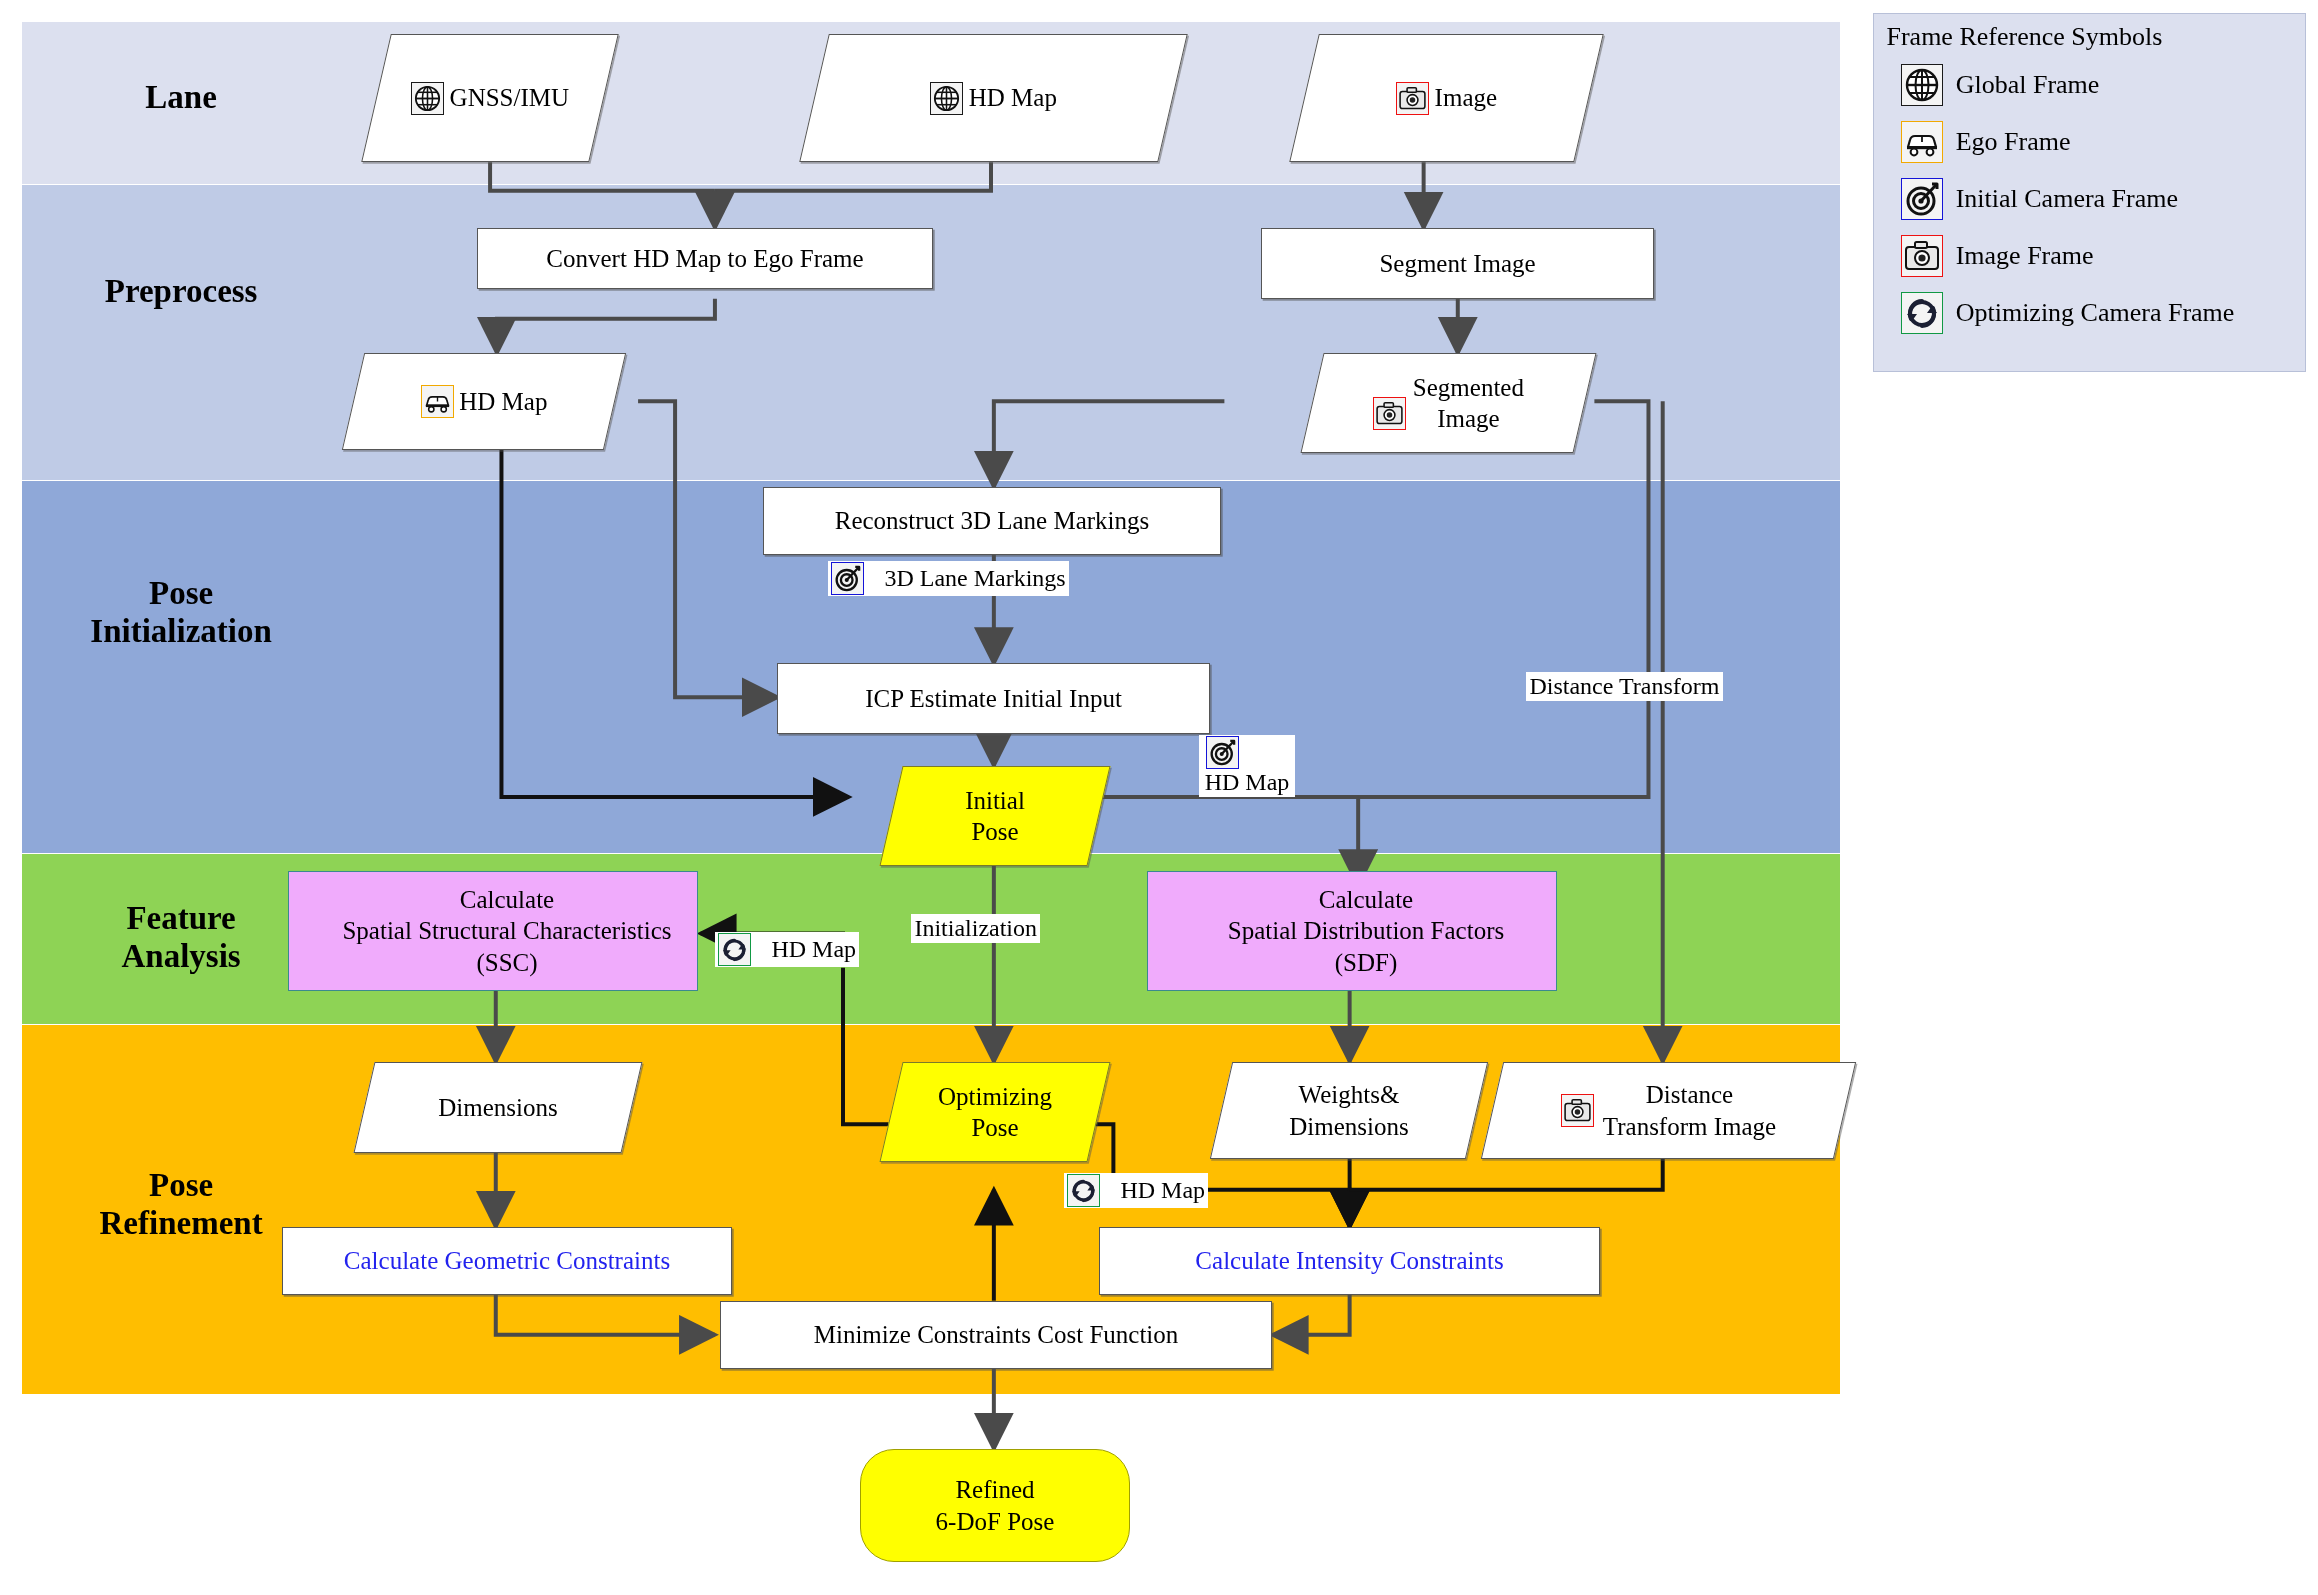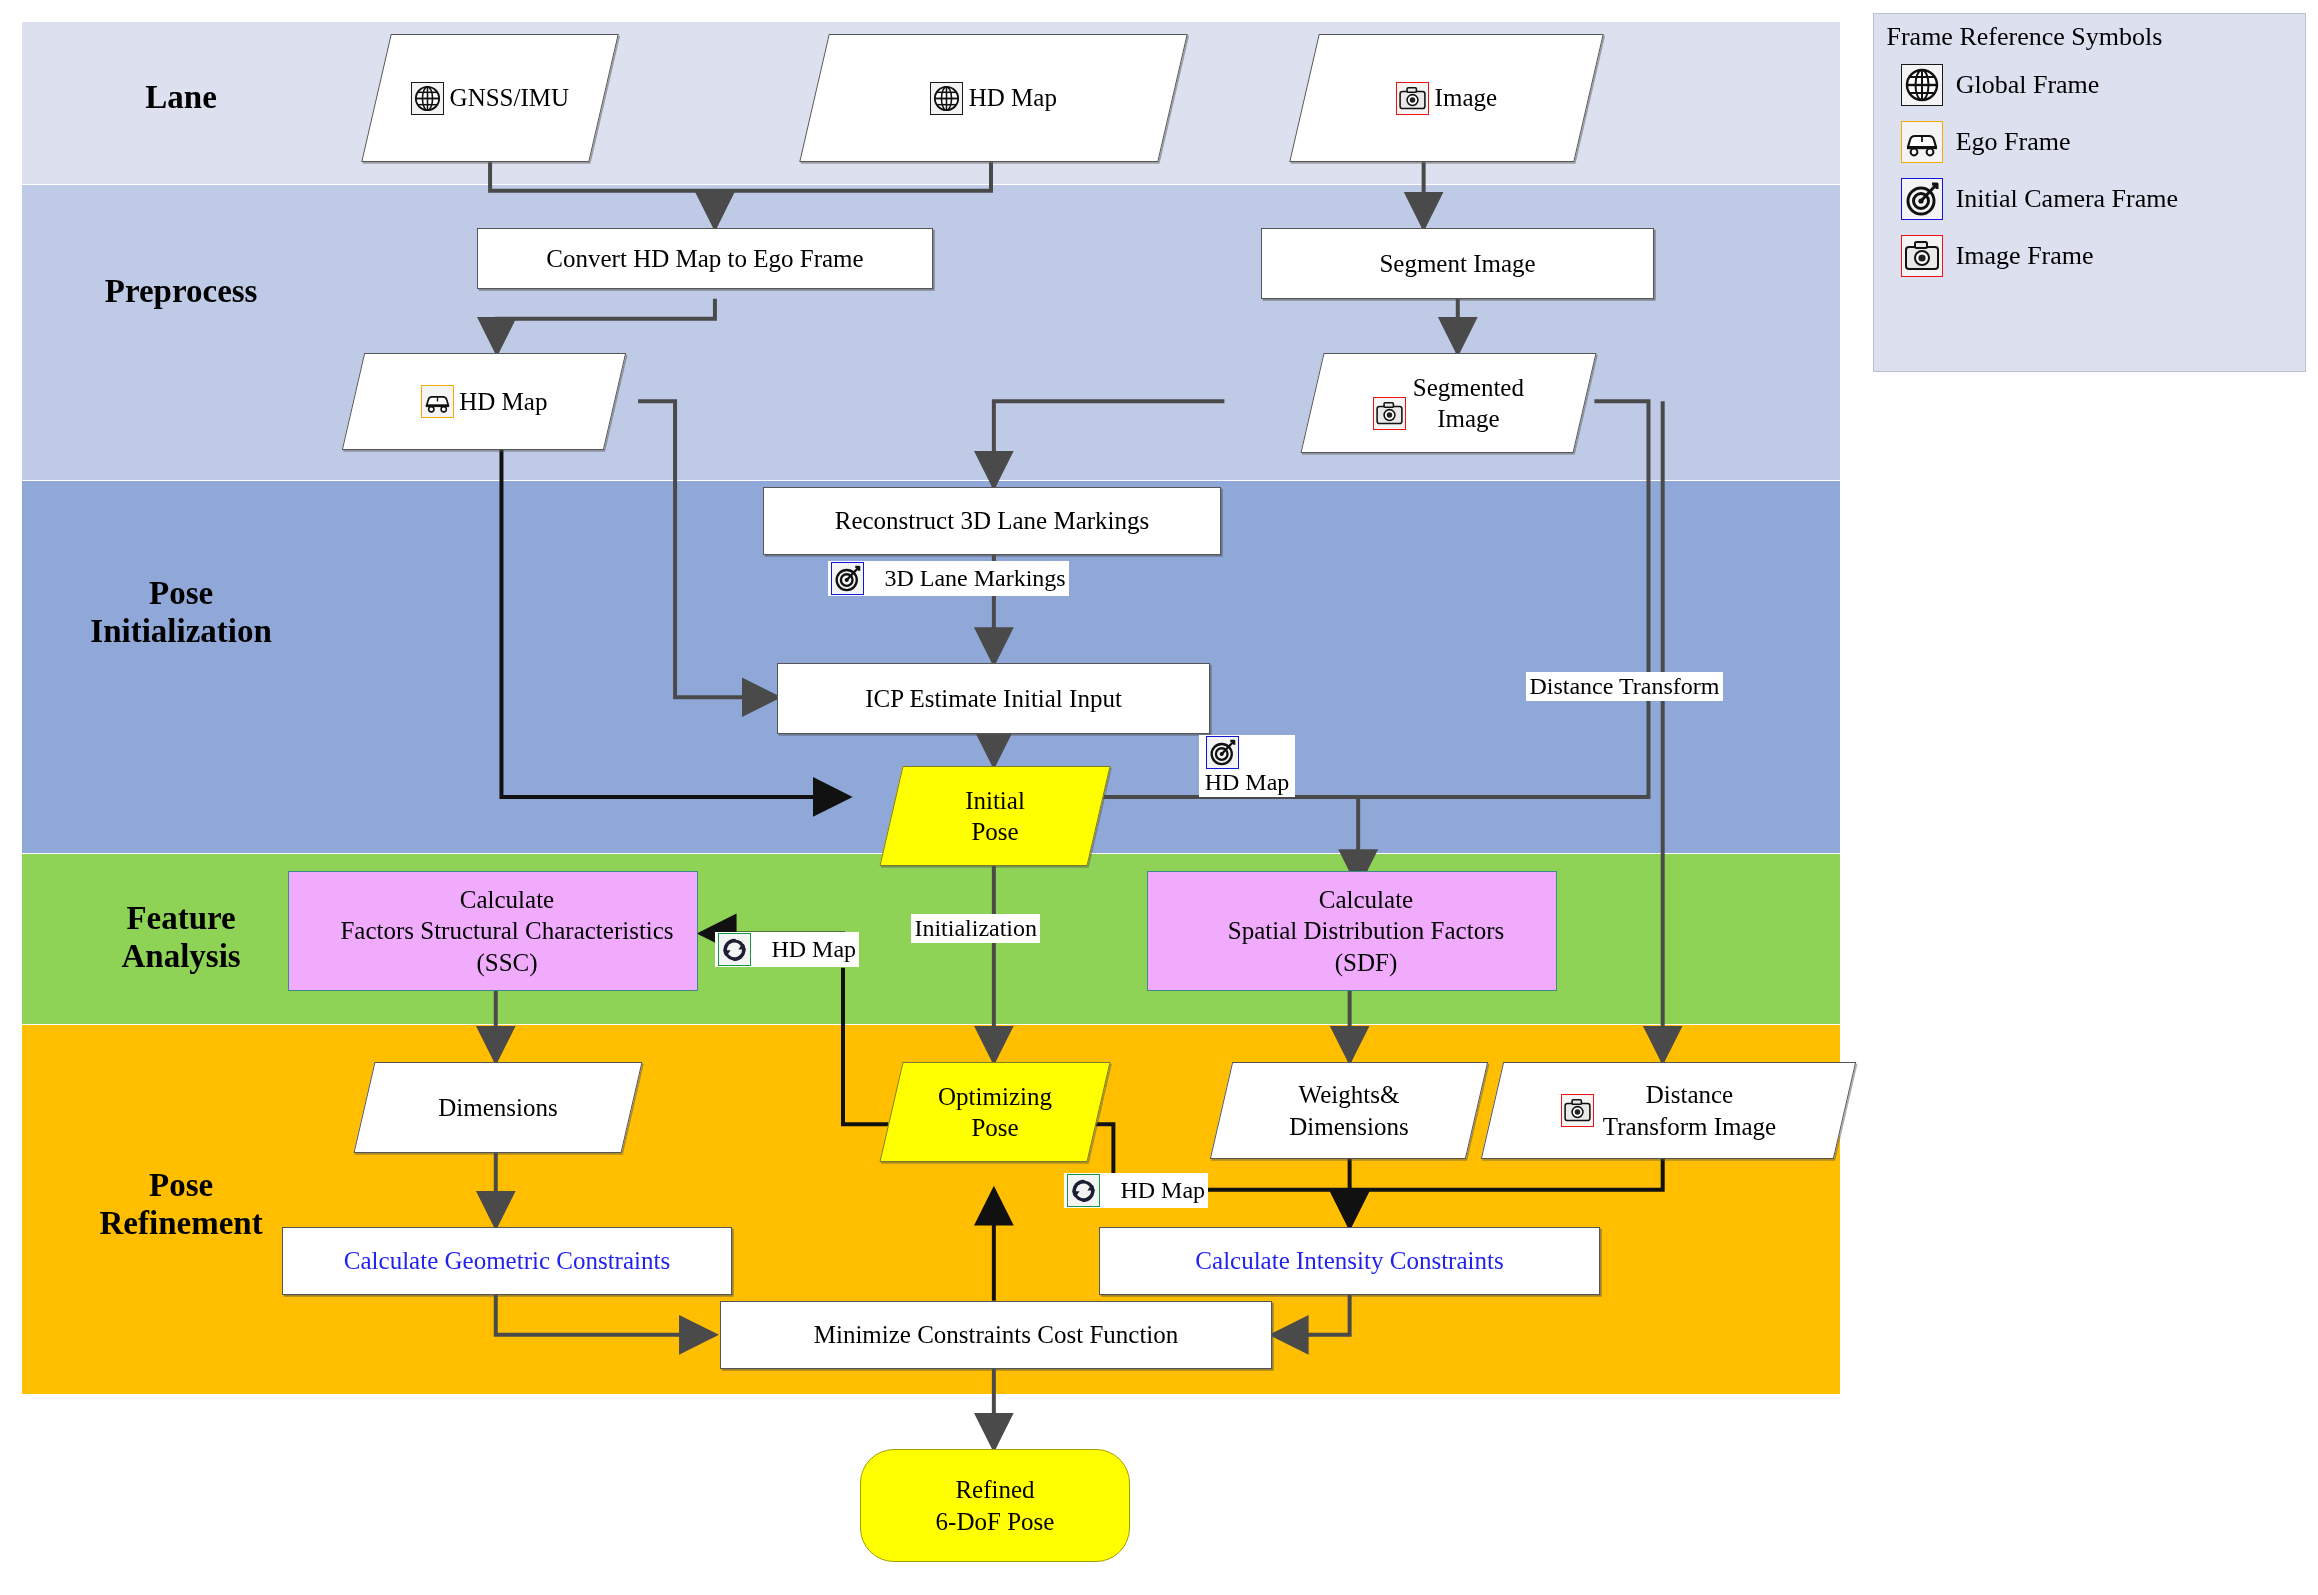--- a/index.html
+++ b/index.html
@@ -299,21 +299,21 @@
     <span style="background:#fff;padding:0 2.3px;">HD Map</span>
   </div>
 
   <div class="chip" style="left:1526px;top:672px;">
     <span>Distance Transform</span>
   </div>
 
   <div class="node cyan" style="left:288px;top:871px;width:410px;height:120px;">
     <div>
       <div>Calculate</div>
-      <div>Factors Structural Characteristics</div>
+      <div>Spatial Structural Characteristics</div>
       <div>(SSC)</div>
     </div>
   </div>
 
   <div class="node cyan" style="left:1147px;top:871px;width:410px;height:120px;">
     <div>
       <div>Calculate</div>
       <div>Spatial Distribution Factors</div>
       <div>(SDF)</div>
     </div>
@@ -451,16 +451,27 @@
         <svg viewBox="0 0 40 40">
             <rect x="4" y="11" width="32" height="22" rx="3" fill="#e9e9e9" stroke="#111" stroke-width="2"></rect>
         <rect x="13" y="6" width="12" height="6" rx="1.5" fill="#e9e9e9" stroke="#111" stroke-width="2"></rect>
         <circle cx="20" cy="22" r="7" fill="#fff" stroke="#111" stroke-width="2"></circle>
         <circle cx="20" cy="22" r="3.6" fill="#222"></circle>
           </svg>
       </span>
       <span class="lbl">Image Frame</span>
     </div>
 
+    <div class="legend-row">
+      <span class="fricon fr-opt">
+        <svg viewBox="0 0 40 40">
+          <path d="M9 26 A12 12 0 1 1 20 33" fill="none" stroke="#1b1f33" stroke-width="4" stroke-linecap="round"></path>
+          <path d="M31 15 A12 12 0 1 1 20 8" fill="none" stroke="#1b1f33" stroke-width="4" stroke-linecap="round"></path>
+          <path d="M5 21 L10 28 L15 21 Z" fill="#1b1f33"></path>
+          <path d="M35 20 L30 13 L25 20 Z" fill="#1b1f33"></path>
+        </svg>
+      </span>
+      <span class="lbl">Optimizing Camera Frame</span>
+    </div>
   </div>
 
 </div>
 
 
 </body></html>

